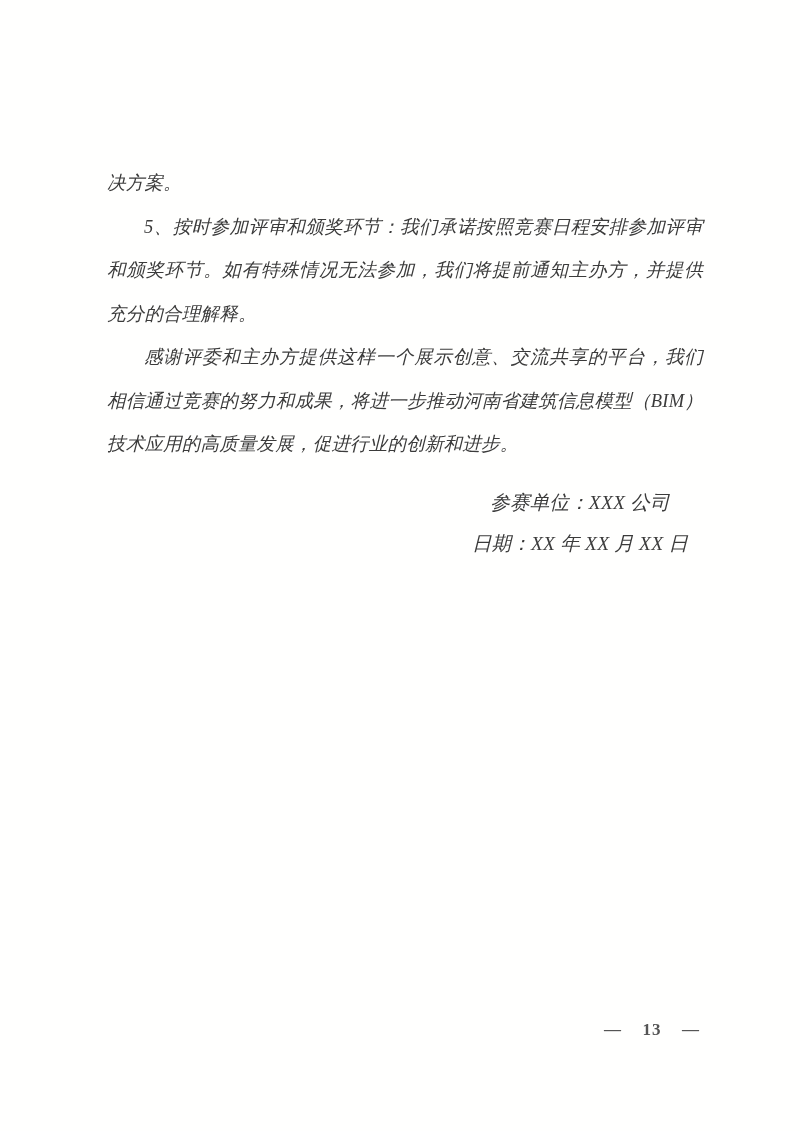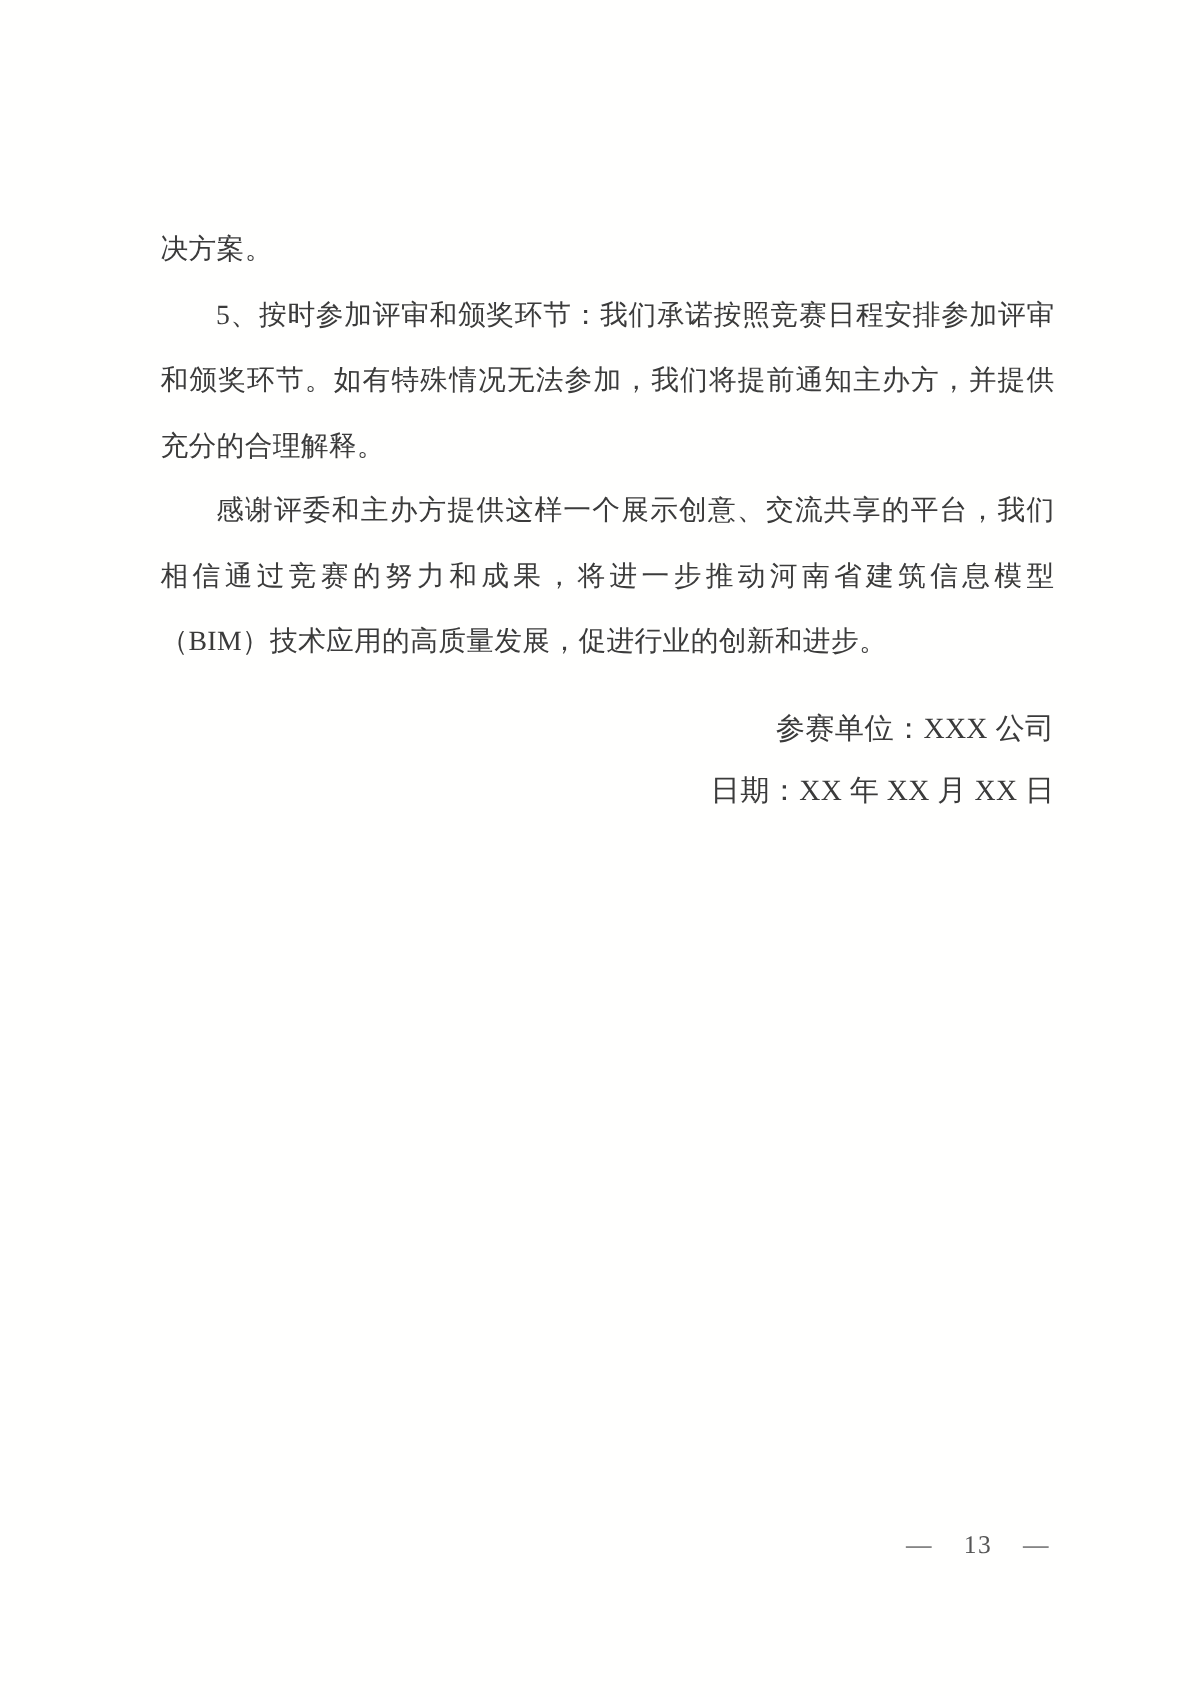--- a/index.html
+++ b/index.html
@@ -12,57 +12,59 @@
     width: 800px;
     height: 1131px;
     background: #fffffe;
     overflow: hidden;
     font-family: "Liberation Serif", "DejaVu Serif", serif;
     color: #3b3b3b;
   }
   .body-text {
     position: absolute;
     left: 107px;
-    top: 146px;
+    top: 162px;
     width: 596px;
     font-size: 18.5px;
     line-height: 43.5px;
     text-align: justify;
     text-justify: inter-character;
     letter-spacing: 0.2px;
+    font-style: italic;
   }
   .body-text p {
     margin: 0;
     padding: 0;
     text-indent: 2em;
   }
   .body-text p.continuation {
     text-indent: 0;
   }
   .signature {
     margin-top: 15px;
     margin-left: 350px;
     font-size: 19.5px;
     line-height: 41px;
-    text-align: right;
+    text-align: center;
     text-indent: 0;
   }
   .sig-line {
     white-space: pre;
   }
   .page-footer {
     position: absolute;
     top: 1019px;
     right: 100px;
     font-size: 17px;
     line-height: 22px;
     color: #555555;
     letter-spacing: 1px;
     word-spacing: 5px;
     white-space: pre;
+    font-weight: bold;
   }
 </style>
 </head>
 <body>
 
 <div class="sheet">
 
   <div class="body-text">
     <p class="continuation">决方案。</p>
     <p>5、按时参加评审和颁奖环节：我们承诺按照竞赛日程安排参加评审和颁奖环节。如有特殊情况无法参加，我们将提前通知主办方，并提供充分的合理解释。</p>

